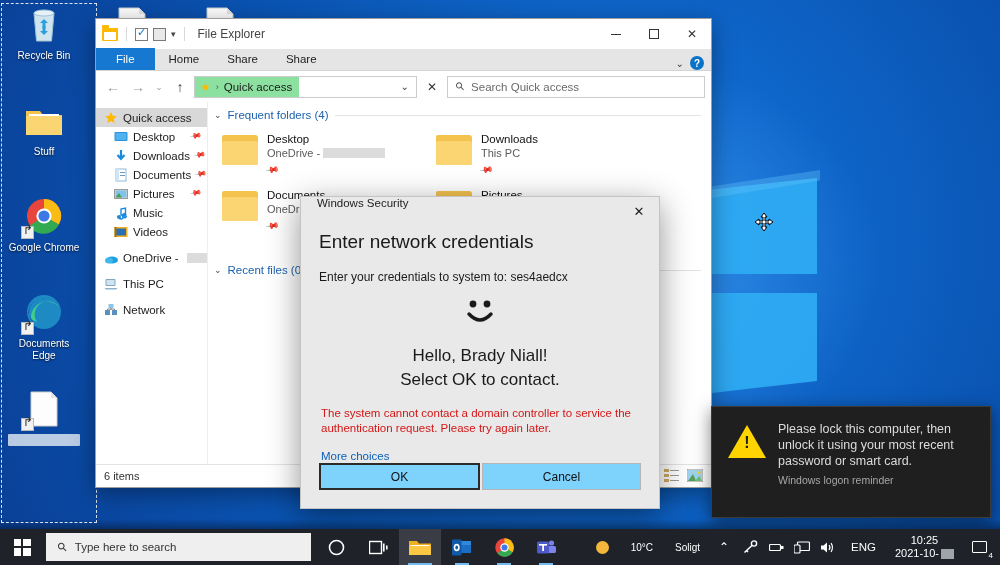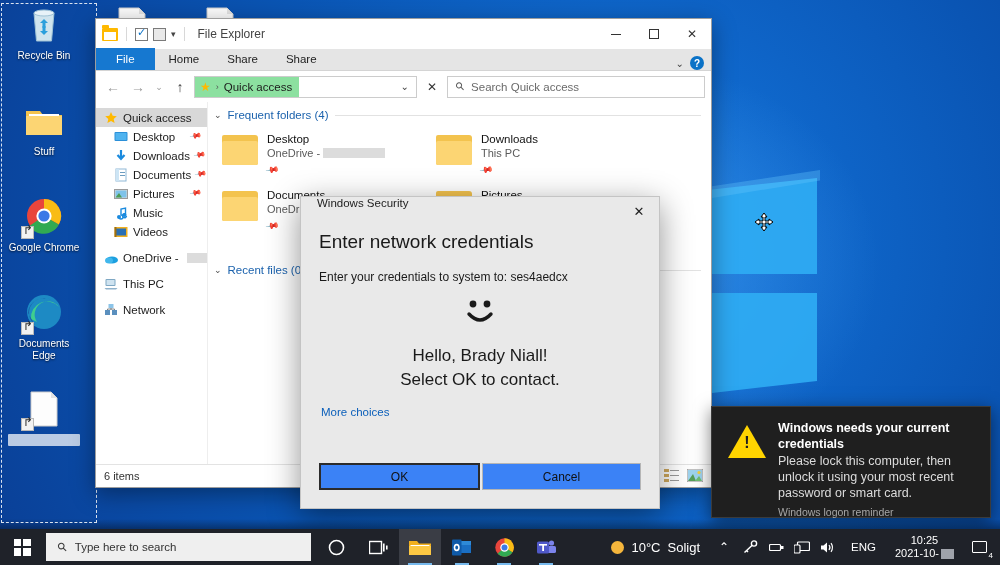--- a/index.html
+++ b/index.html
@@ -229,21 +229,21 @@
     text-align: center; font-size: 17px; color: #1a1a1a; margin-top: 16px; line-height: 24px;
   }
   .dlg-error {
     color: #d41616; font-size: 11.5px; line-height: 15px; padding: 14px 20px 0 20px;
   }
   .dlg-link { color: #0b5fba; font-size: 11.5px; padding: 14px 20px 0 20px; }
   .dlg-buttons {
     margin-top: auto; display: flex; gap: 0; padding: 0 18px 18px 18px;
   }
   .dlg-btn {
-    flex: 1; height: 27px; background: #3b82f6; border: 1px solid #b5b5b5;
+    flex: 1; height: 27px; background: #7dd3fc; border: 1px solid #b5b5b5;
     font-size: 12px; color: #111; display: flex; align-items: center; justify-content: center;
   }
   .dlg-btn.default { border: 2px solid #2b2b2b; margin-right: 2px; }
 
   
   #toast {
     position: absolute; left: 711px; top: 406px; width: 280px; height: 112px;
     background: #1f1f1f; border: 1px solid #3b3b3b;
     display: flex; gap: 12px; padding: 13px 14px 10px 16px;
     box-shadow: 0 4px 16px rgba(0,0,0,.5);
@@ -295,21 +295,21 @@
     content: ""; position: absolute; bottom: 0; left: 9px; right: 9px; height: 2px;
     background: #76b9ed;
   }
   .tb-ico.running::after {
     content: ""; position: absolute; bottom: 0; left: 14px; right: 14px; height: 2px;
     background: #76b9ed;
   }
   .tray { margin-left: auto; display: flex; align-items: center; height: 36px; padding-right: 6px; gap: 2px; }
   .tray-weather { display: flex; align-items: center; gap: 7px; padding: 0 10px; }
   .sun { width: 13px; height: 13px; border-radius: 50%; background: #f5b63c; }
-  .tray-weather .txt { font-size: 13px; color: #fff; }
+  .tray-weather .txt { font-size: 10px; color: #fff; margin-left: 15px; }
   .tray-ico {
     width: 24px; height: 36px; display: flex; align-items: center; justify-content: center;
     color: #fff; font-size: 12px;
   }
   .tray-lang { font-size: 11.5px; color: #fff; padding: 0 9px; }
   .tray-clock {
     text-align: center; color: #fff; font-size: 11px; line-height: 13px; padding: 0 8px;
   }
   .tray-clock .date { display: flex; align-items: center; justify-content: center; gap: 2px; }
   .tray-clock .date .redacted {
@@ -696,33 +696,33 @@
     <svg width="46" height="30" viewBox="0 0 46 30">
       <circle cx="16" cy="6" r="3.4" fill="#1a1a1a"></circle>
       <circle cx="30" cy="6" r="3.4" fill="#1a1a1a"></circle>
       <path d="M12 16 Q23 28 34 16" stroke="#1a1a1a" stroke-width="3.4" fill="none" stroke-linecap="round"></path>
     </svg>
   </div>
   <div class="dlg-hello">
     <div>Hello, Brady Niall!</div>
     <div>Select OK to contact.</div>
   </div>
+  <div class="dlg-error">The system cannot contact a domain controller to service the authentication request. Please try again later.</div>
   <div class="dlg-link">More choices</div>
   <div class="dlg-buttons">
     <div class="dlg-btn default">OK</div>
     <div class="dlg-btn">Cancel</div>
   </div>
 </div>
 
 <div id="toast">
   <div class="warn-tri">
       <span>!</span>
     </div>
   <div class="toast-body">
-    <div class="toast-title">Windows needs your current credentials</div>
     <div class="toast-text">Please lock this computer, then unlock it using your most recent password or smart card.</div>
     <div class="toast-src">Windows logon reminder</div>
   </div>
 </div>
 
 <div id="cursor">
   <svg width="18" height="18" viewBox="0 0 18 18">
     <path d="M9 0 L12 4 H10 V8 H14 V6 L18 9 L14 12 V10 H10 V14 H12 L9 18 L6 14 H8 V10 H4 V12 L0 9 L4 6 V8 H8 V4 H6 Z" fill="#ffffff" stroke="#000000" stroke-width="1"></path>
   </svg>
 </div>

